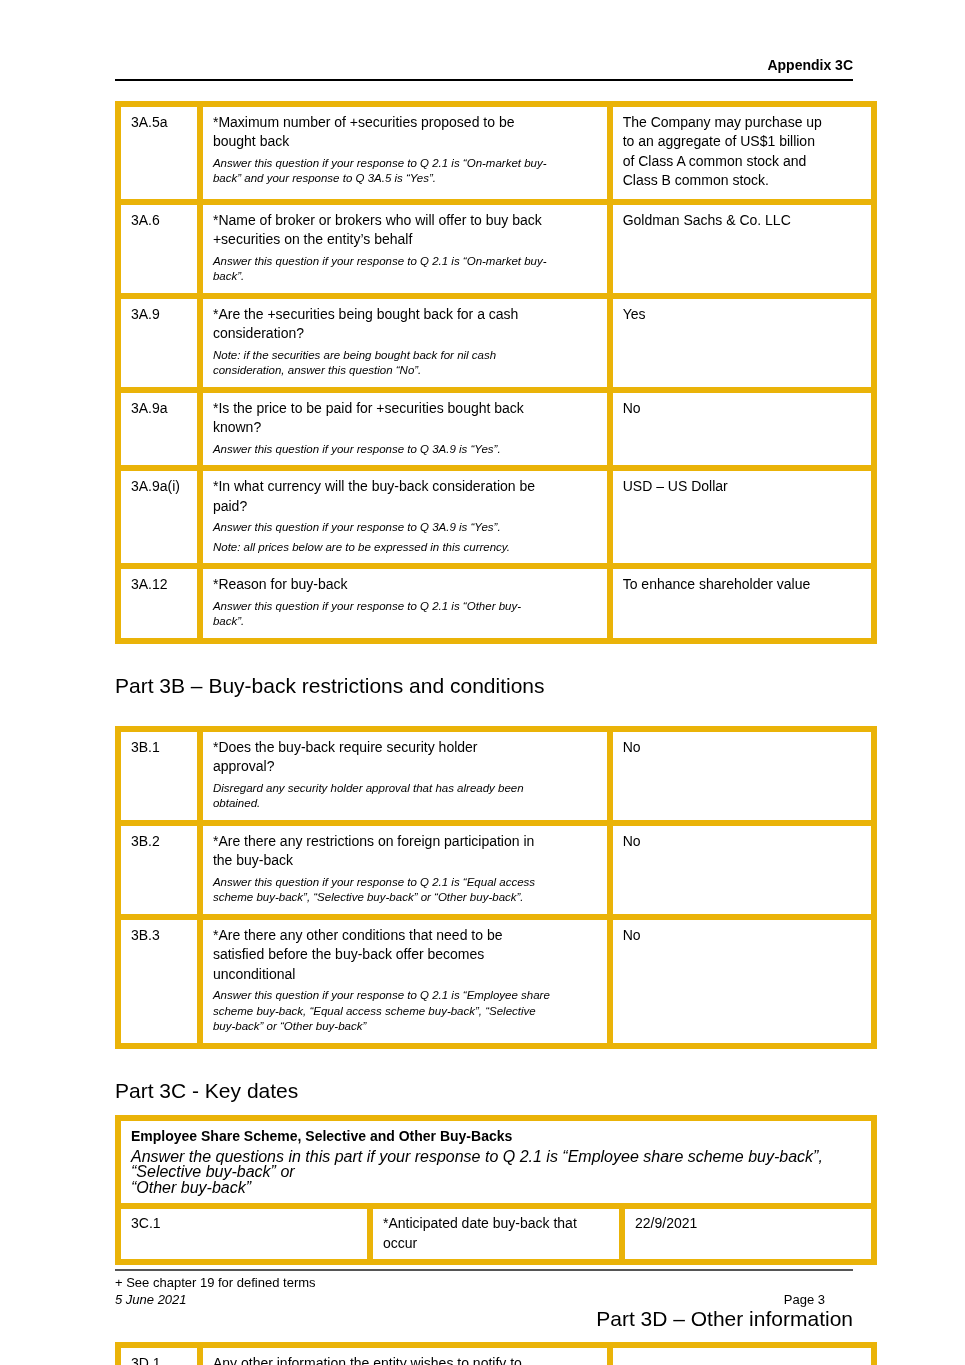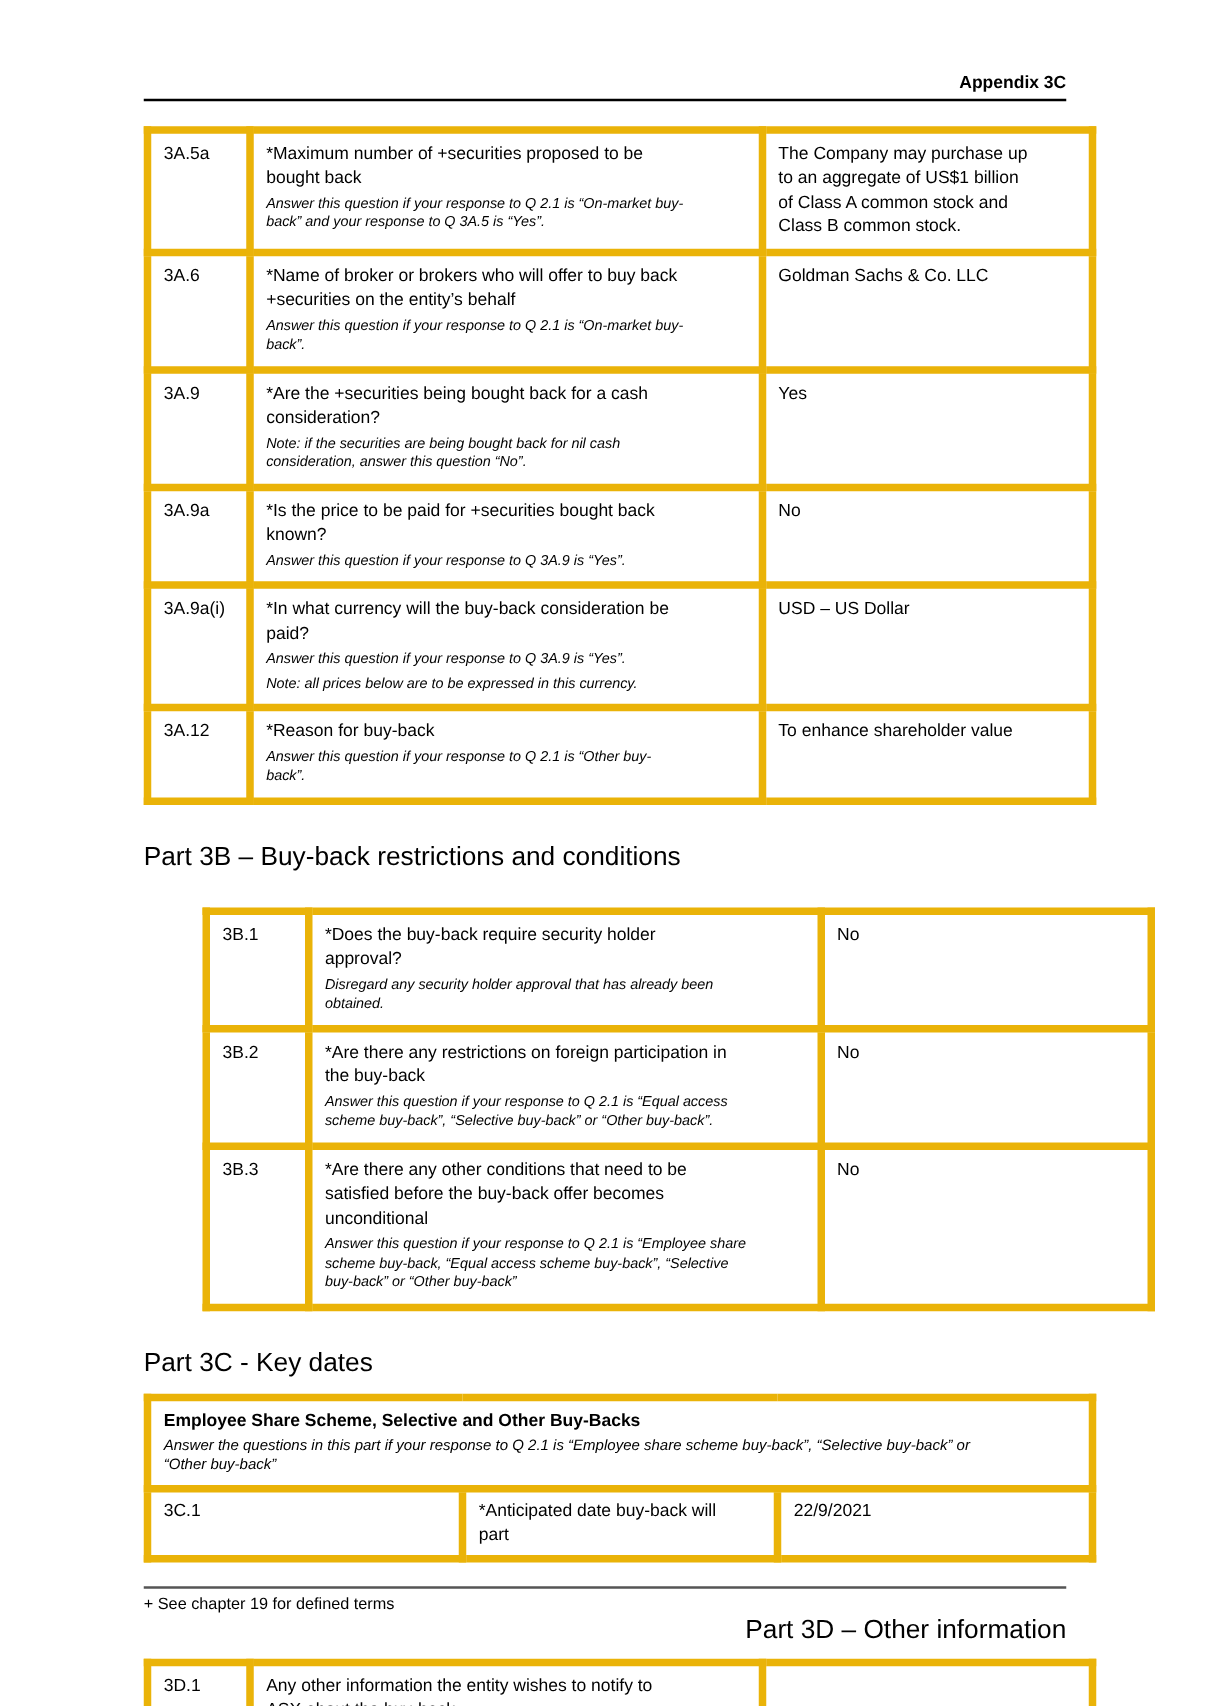--- a/index.html
+++ b/index.html
@@ -35,34 +35,34 @@
     width:762px;
     table-layout:fixed;
   }
   td { border:6px solid #eab308; vertical-align:top; }
   .c-id   { width:80px;  padding:6px 4px 6px 10px; font-size:14px; line-height:19.5px; }
   .c-q    { width:400px; padding:6px 22px 8px 10px; }
   .c-a    { width:258px; padding:6px 10px 8px 10px; font-size:14px; line-height:19.5px; white-space:pre-line; }
   .q      { font-size:14px; line-height:19.5px; white-space:pre-line; }
   .note   { font-size:11.5px; line-height:15.5px; font-style:italic; margin-top:4px; white-space:pre-line; }
   .t1 { margin-top:20px; }
-  .t2 { margin-top:28px;margin-left:47px; }
+  .t2 { margin-top:28px; }
   .t3 { margin-top:12px; }
   .t4 { margin-top:11px; }
   
   .part-heading {
     font-size:21px;
     font-weight:400;
     margin-top:30px;
   }
   #heading-3d { margin-top:42px;text-align:right; }
   
   .scheme-cell { padding:6px 10px 8px 10px; }
   .scheme-title { font-size:14px; font-weight:bold; line-height:19px; }
-  .scheme-note  { font-size:12px; line-height:15.5px; font-style:italic; margin-top:3px; white-space:pre-line; }
+  .scheme-note  { font-size:16px; line-height:15.5px; font-style:italic; margin-top:3px; white-space:pre-line; }
   .compact td { padding-top:5px; padding-bottom:6px; }
   
   .footer {
     position:absolute;
     left:115px;
     width:738px;
     top:1269px;
   }
   .footer-rule { border-top:2px solid #555; height:0; }
   .footer-line1 { font-size:13px; line-height:17px; margin-top:3px; }
@@ -192,21 +192,21 @@
         <tr>
       <td class="scheme-cell" colspan="3">
         <div class="scheme-title">Employee Share Scheme, Selective and Other Buy-Backs</div>
         <div class="scheme-note">Answer the questions in this part if your response to Q 2.1 is “Employee share scheme buy-back”, “Selective buy-back” or
 “Other buy-back”</div>
       </td>
     </tr>
     <tr class="compact">
       <td class="c-id">3C.1</td>
       <td class="c-q">
-        <div class="q">*Anticipated date buy-back will part</div>
+        <div class="q">*Anticipated date buy-back that occur</div>
       </td>
       <td class="c-a">22/9/2021</td>
     </tr>
   </tbody>
     </table>
 
   <div class="part-heading" id="heading-3d">Part 3D – Other information</div>
 
   <table class="t4">
     <tbody>
@@ -219,13 +219,17 @@
       <td class="c-a"></td>
     </tr>
   </tbody>
     </table>
 
 </div>
 
 <div class="footer">
   <div class="footer-rule"></div>
   <div class="footer-line1">+ See chapter 19 for defined terms</div>
+  <div class="footer-line2">
+    <span class="footer-date">5 June 2021</span>
+    <span class="footer-page">Page 3</span>
+  </div>
 </div>
 
 </body></html>

